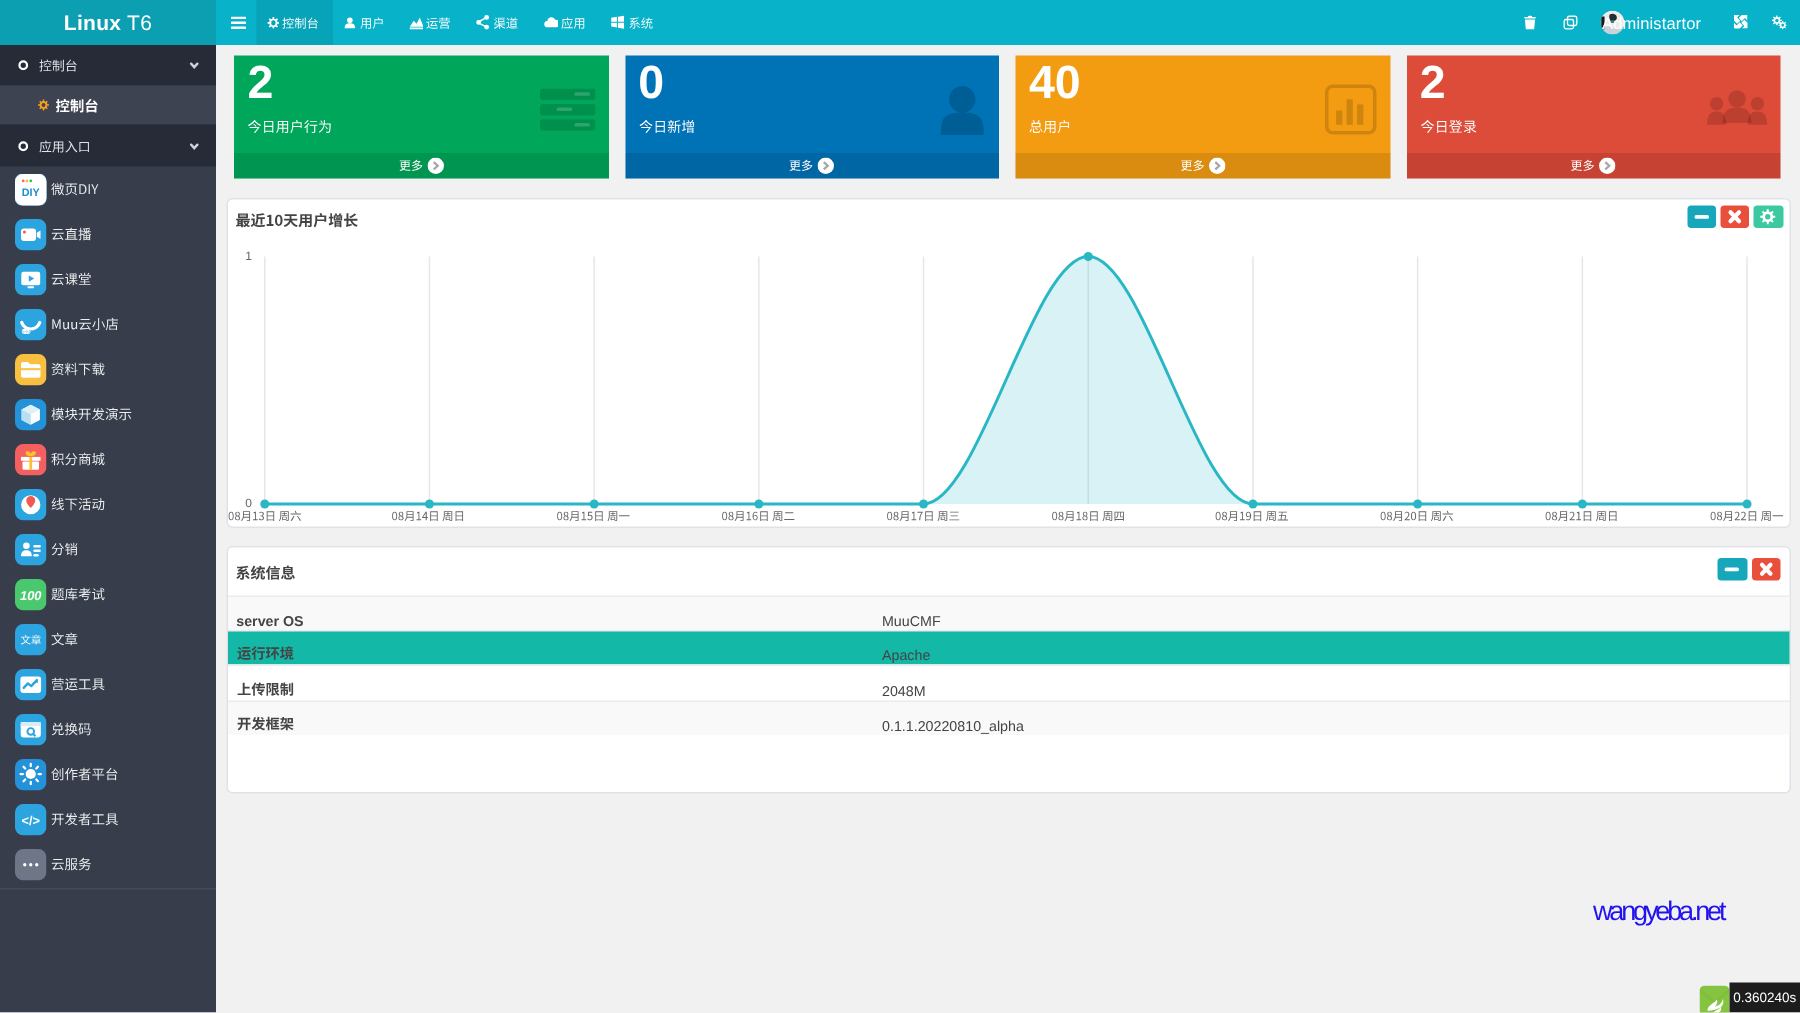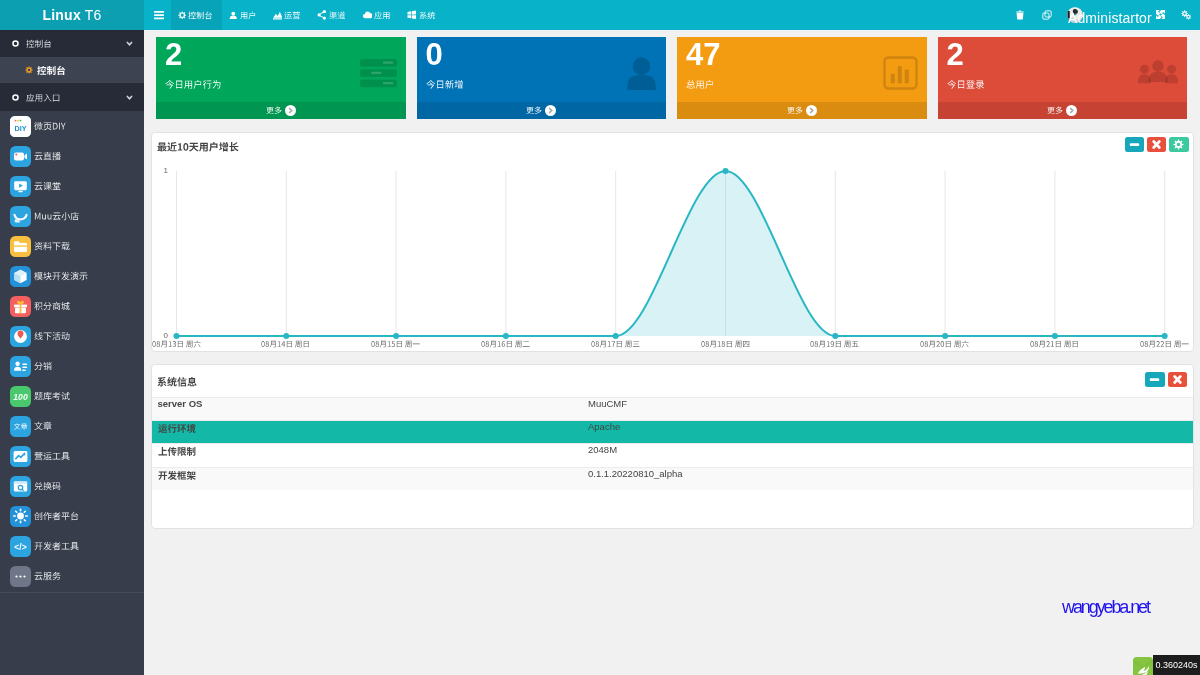--- a/index.html
+++ b/index.html
@@ -9,21 +9,21 @@
 .nitems{position:absolute;left:170.5px;top:0;height:30px;display:flex;z-index:6}
 .nit{display:flex;align-items:center;padding:0 7px;height:30px}
 .nit svg{margin-right:2px}
 .sb{position:absolute;left:0;top:30px;width:144px;height:645px;background:#373d4a}
 .card{position:absolute;top:37px;width:249.5px;height:81.5px;color:#fff}
 .cardnum{position:absolute;left:9px;top:0px;font-size:31px;font-weight:bold}
 .cardicon{position:absolute;right:9px}
 .cardfoot{position:absolute;left:0;bottom:0;width:100%;height:16.5px;background:rgba(0,0,0,0.1);display:flex;align-items:center;justify-content:center}
 .panel{position:absolute;left:150.5px;width:1043px;background:#fff;border:1px solid #dfe3e8;border-radius:4px}
 .pbtn{position:absolute;width:19.5px;height:15.4px;border-radius:2.5px;display:flex;align-items:center;justify-content:center;z-index:2}
-.trow{display:flex;border-top:1px solid #ececec;height:23.2px;align-items:flex-start;font-size:9.5px;color:#444}
+.trow{display:flex;border-top:1px solid #ececec;height:23.2px;align-items:flex-end;font-size:9.5px;color:#444}
 .trow .c1{width:436.5px;padding-left:6px;font-weight:bold}
 </style></head><body>
 <div class="nav"></div>
 <div class="logo"><b>Linux</b> T6</div>
 <div class="abs" style="left:154px;top:10.5px;z-index:6">
     <svg width="10" height="9" viewBox="0 0 10 9" style="">
       <rect x="0" y="0.0" width="10" height="1.7" rx="0.4" fill="#fff"></rect>
       <rect x="0" y="3.3" width="10" height="1.7" rx="0.4" fill="#fff"></rect>
       <rect x="0" y="6.6" width="10" height="1.7" rx="0.4" fill="#fff"></rect>
     </svg>
@@ -109,21 +109,21 @@
   </div>
 <div class="abs" style="left:1066.5px;top:7px;z-index:6;border-radius:50%;overflow:hidden">
     <svg width="16" height="16" viewBox="0 0 16 16" style="">
       <circle cx="8" cy="8" r="8" fill="#edebe8"></circle>
       <path d="M0.5 4 h2.2 v9 h-2.2Z" fill="#1a1a1a"></path>
       <path d="M6.3 2.5 c2.2 -1 4.4 0 4.6 2 c0.1 1.3 -0.6 2 -1.2 2.3 l-2.8 0.2 c-0.8 -0.6 -1.6 -3.6 -0.6 -4.5Z" fill="#222e35"></path>
       <rect x="6.7" y="6.7" width="2.6" height="1.6" rx="0.8" fill="#2e8c7e"></rect>
       <path d="M1 11.5 q4 -2 7 0 q4 2 7 -0.5 l0 2 a8 8 0 0 1 -14 0Z" fill="#b9c9d4" opacity="0.75"></path>
     </svg>
   </div>
-<div class="abs" style="left:1068px;top:10px;z-index:6;color:#fff;font-size:14px;letter-spacing:0.1px">Administartor</div>
+<div class="abs" style="left:1068px;top:10px;z-index:6;color:#fff;font-size:11px;letter-spacing:0.1px">Administartor</div>
 <div class="abs" style="left:1156px;top:10px;z-index:6">
     <svg width="9" height="9" viewBox="0 0 9 9" style="">
       <g fill="#fff">
 <path d="M0 0 h3.78 l-1.7009999999999998 1.7009999999999998 l2.079 2.079 l-2.079 2.079 l-2.079 -2.079 l-1.7009999999999998 1.7009999999999998Z" transform="translate(0,0)"></path>
 <path d="M9 0 v3.78 l-1.7009999999999998 -1.7009999999999998 l-2.079 2.079 l-2.079 -2.079 l2.079 -2.079 l-1.7009999999999998 -1.7009999999999998Z"></path>
 <path d="M0 9 v-3.78 l1.7009999999999998 1.7009999999999998 l2.079 -2.079 l2.079 2.079 l-2.079 2.079 l1.7009999999999998 1.7009999999999998Z"></path>
 <path d="M9 9 h-3.78 l1.7009999999999998 -1.7009999999999998 l-2.079 -2.079 l2.079 -2.079 l2.079 2.079 l1.7009999999999998 -1.7009999999999998Z"></path>
 </g>
     </svg>
   </div>
@@ -481,21 +481,21 @@
       </svg>
       <span style="margin-left:3px">
         <svg width="11" height="11" viewBox="0 0 11 11" style="">
           <circle cx="5.5" cy="5.5" r="5.5" fill="#fff"></circle>
           <path fill="none" stroke="rgba(0,0,0,0.35)" stroke-width="1.5" d="M4.18 3.08 L6.82 5.5 L4.18 7.92"></path>
         </svg>
       </span>
     </div>
 </div>
 <div class="card" style="left:677px;background:#f39c12">
-<div class="cardnum">47</div>
+<div class="cardnum">40</div>
 <div class="abs" style="left:9px;top:40px">
       <svg width="29" height="15" viewBox="0 0 29 15">
         <path fill="#fff" d="M7.1 8.9C7.7 9.5 8.2 10.4 8.4 11L9 10.6C8.8 10 8.2 9.2 7.7 8.6ZM3.9 8.4C4.5 8.8 5.2 9.5 5.6 9.9L6.1 9.5C5.7 9 5 8.4 4.4 8ZM2.6 8.6V10.6C2.6 11.3 2.9 11.6 4.1 11.6C4.3 11.6 5.9 11.6 6.2 11.6C7 11.6 7.3 11.3 7.4 10.2C7.2 10.2 6.9 10.1 6.7 10C6.6 10.8 6.6 10.9 6.1 10.9C5.7 10.9 4.4 10.9 4.1 10.9C3.5 10.9 3.4 10.9 3.4 10.6V8.6ZM1.3 8.8C1.1 9.5 0.8 10.3 0.4 10.8L1.1 11.1C1.5 10.6 1.8 9.7 2 8.9ZM2.5 5.6H6.9V7.2H2.5ZM1.7 4.9V7.9H7.7V4.9H6.2C6.5 4.4 6.9 3.8 7.2 3.3L6.4 3C6.2 3.6 5.8 4.4 5.4 4.9H3.5L4 4.6C3.9 4.2 3.4 3.5 3 3L2.4 3.3C2.8 3.8 3.2 4.5 3.4 4.9Z M10.8 3.7V7.1C10.8 8.4 10.7 10.1 9.7 11.2C9.9 11.3 10.1 11.6 10.2 11.7C11 10.9 11.3 9.8 11.4 8.8H13.8V11.6H14.5V8.8H17V10.7C17 10.9 17 10.9 16.8 10.9C16.6 10.9 16 11 15.3 10.9C15.4 11.1 15.5 11.4 15.6 11.6C16.4 11.6 17 11.6 17.3 11.5C17.6 11.4 17.7 11.2 17.7 10.7V3.7ZM11.5 4.3H13.8V5.9H11.5ZM17 4.3V5.9H14.5V4.3ZM11.5 6.5H13.8V8.1H11.5C11.5 7.7 11.5 7.4 11.5 7.1ZM17 6.5V8.1H14.5V6.5Z M21.1 5.1H26V7H21.1L21.1 6.5ZM22.9 3.1C23.1 3.6 23.3 4.1 23.5 4.5H20.4V6.5C20.4 7.9 20.3 9.9 19.1 11.3C19.3 11.4 19.6 11.6 19.7 11.7C20.7 10.6 21 9 21.1 7.7H26V8.3H26.7V4.5H23.8L24.2 4.3C24.1 4 23.8 3.4 23.6 3Z"></path>
       </svg>
     </div>
 <div class="cardicon" style="top:19px">
       <svg width="35" height="34" viewBox="0 0 35 34" style="">
         <rect x="1.5" y="1.5" width="32" height="31" rx="4" fill="none" stroke="rgba(0,0,0,0.15)" stroke-width="2.4"></rect>
 <g fill="rgba(0,0,0,0.15)">
           <rect x="7.7" y="17.68" width="4.2" height="9.520000000000001"></rect>

